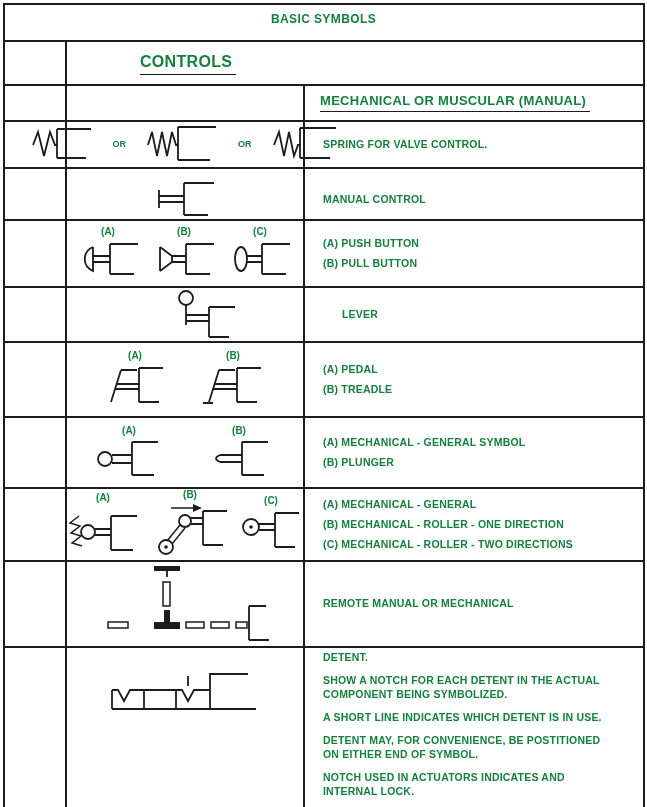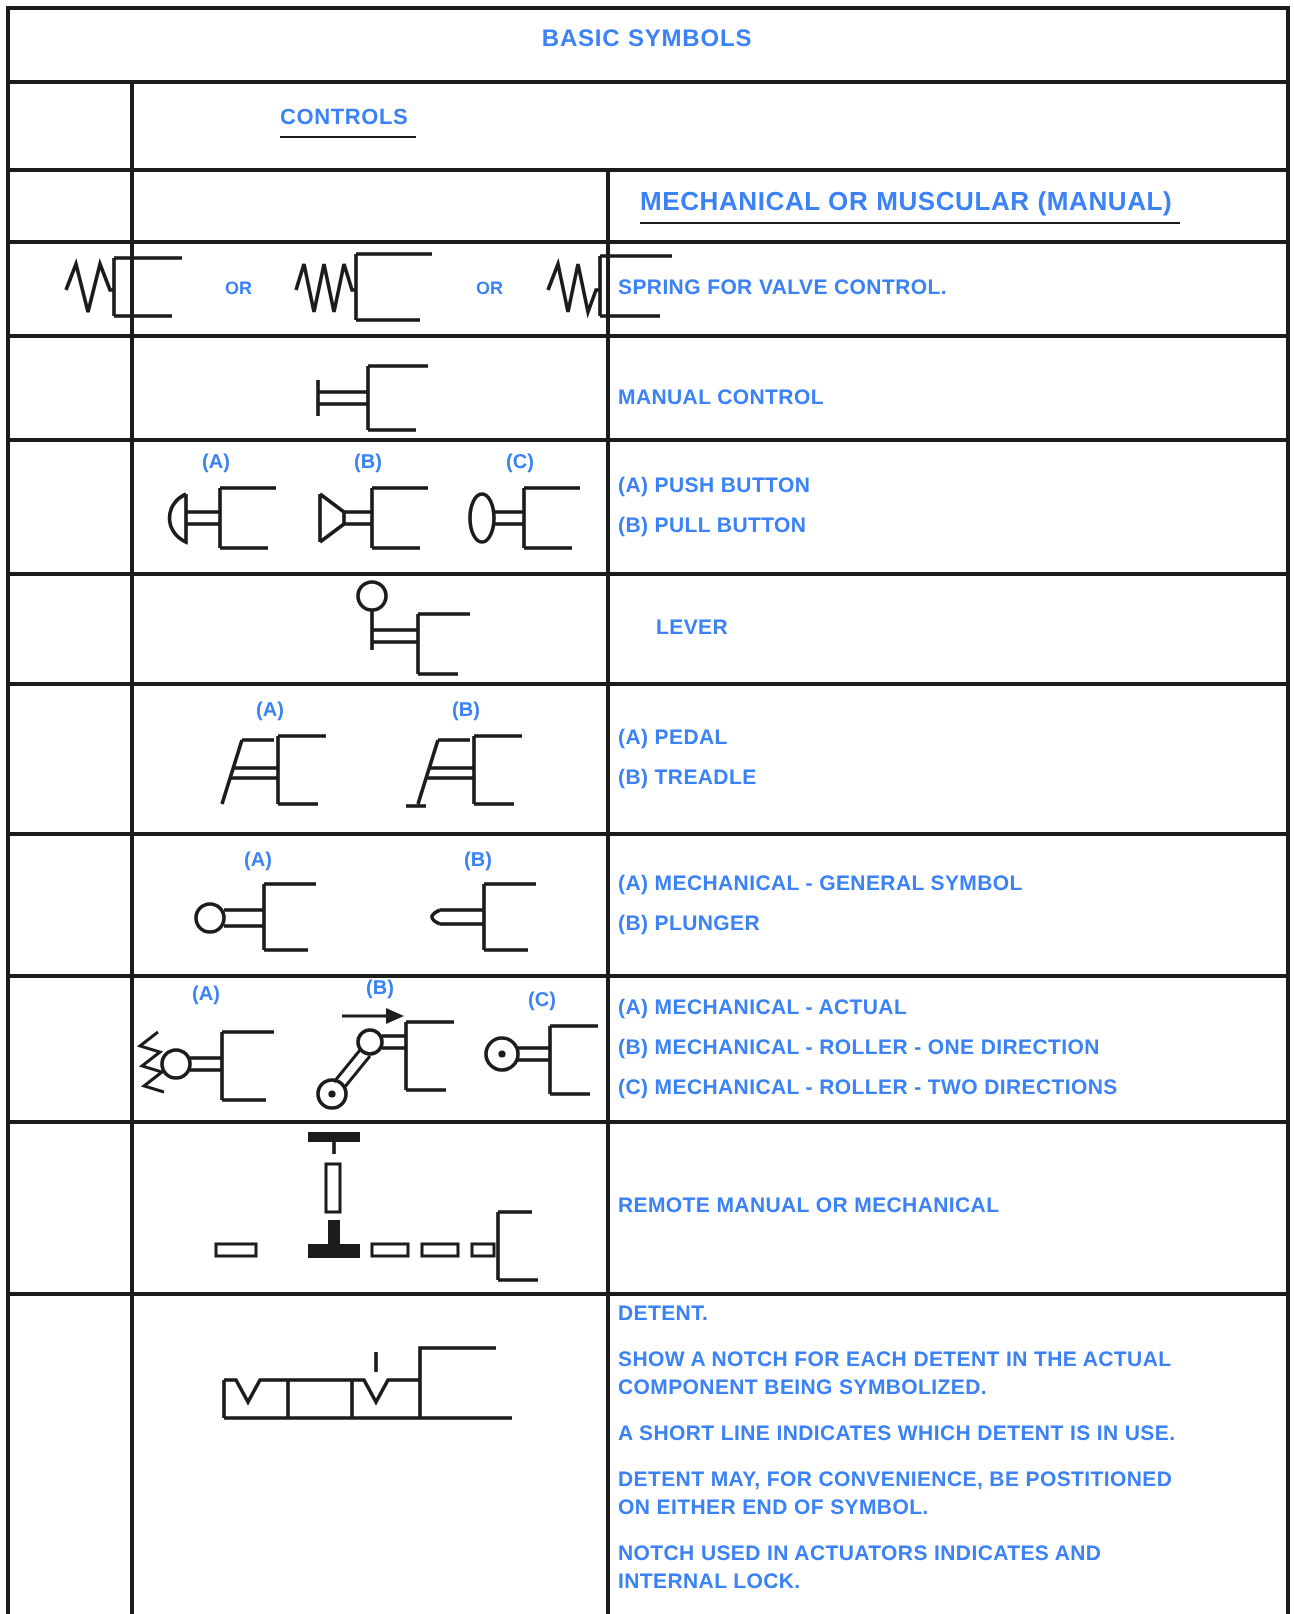--- a/index.html
+++ b/index.html
@@ -1,27 +1,27 @@
 <!DOCTYPE html>
 <html><head>
 <meta charset="utf-8">
 <style>
   html,body{margin:0;padding:0;background:#e8e8e8;}
   #page{position:relative;width:647px;height:807px;background:#ffffff;
-        font-family:"Liberation Sans","DejaVu Sans",sans-serif;color:#3b82f6;overflow:hidden;}
+        font-family:"Liberation Sans","DejaVu Sans",sans-serif;color:#15803d;overflow:hidden;}
   .hline{position:absolute;height:2px;background:#1c1c1c;}
   .vline{position:absolute;width:2px;background:#1c1c1c;}
   .title{position:absolute;left:3px;top:12px;width:641px;text-align:center;
          font-weight:bold;font-size:12px;letter-spacing:.4px;}
-  .hdr{position:absolute;font-weight:bold;font-size:11px;letter-spacing:.3px;
+  .hdr{position:absolute;font-weight:bold;font-size:16px;letter-spacing:.3px;
        border-bottom:1.8px solid #1c1c1c;padding:0 4px 3px 0;}
   .row{position:absolute;left:3px;width:641px;}
   .symcell{position:absolute;left:62px;width:238px;height:100%;
            display:flex;align-items:center;justify-content:center;gap:14px;}
-  .desccell{position:absolute;left:290px;width:330px;height:100%;
+  .desccell{position:absolute;left:304px;width:330px;height:100%;
             display:flex;flex-direction:column;justify-content:center;
             padding-left:16px;box-sizing:border-box;}
   .desccell div{font-weight:bold;font-size:10.5px;line-height:20px;letter-spacing:.2px;}
   .desccell.paras{justify-content:flex-end;padding-top:10px;}
   .desccell.paras div{line-height:14px;margin-bottom:9px;padding-right:18px;}
   .group{display:flex;flex-direction:column;align-items:center;}
   .slabel{font-weight:bold;font-size:10px;margin-bottom:1px;}
   .orlbl{font-weight:bold;font-size:9px;align-self:center;}
   svg{display:block;}
   svg path,svg polyline,svg circle,svg line,svg ellipse,svg rect{
@@ -242,21 +242,21 @@
           <svg width="64" height="46" viewBox="0 0 64 46">
             <circle cx="12" cy="20" r="8"></circle>
             <circle class="fil" cx="12" cy="20" r="1.8"></circle>
             <path d="M20,17 H36 M20,23 H36"></path>
             <path d="M36,6 H60 M36,6 V40 M36,40 H56"></path>
           </svg>
         </span>
       </div>
     </div>
     <div class="desccell">
-      <div>(A) MECHANICAL - ACTUAL</div>
+      <div>(A) MECHANICAL - GENERAL</div>
       <div>(B) MECHANICAL - ROLLER - ONE DIRECTION</div>
       <div>(C) MECHANICAL - ROLLER - TWO DIRECTIONS</div>
     </div>
   </div>
 
   <div class="row" style="top:560px;height:86px;">
     <div class="symcell">
       <span>
         <svg width="172" height="82" viewBox="0 0 172 82">
           <rect class="fil" x="56" y="4" width="26" height="5"></rect>

